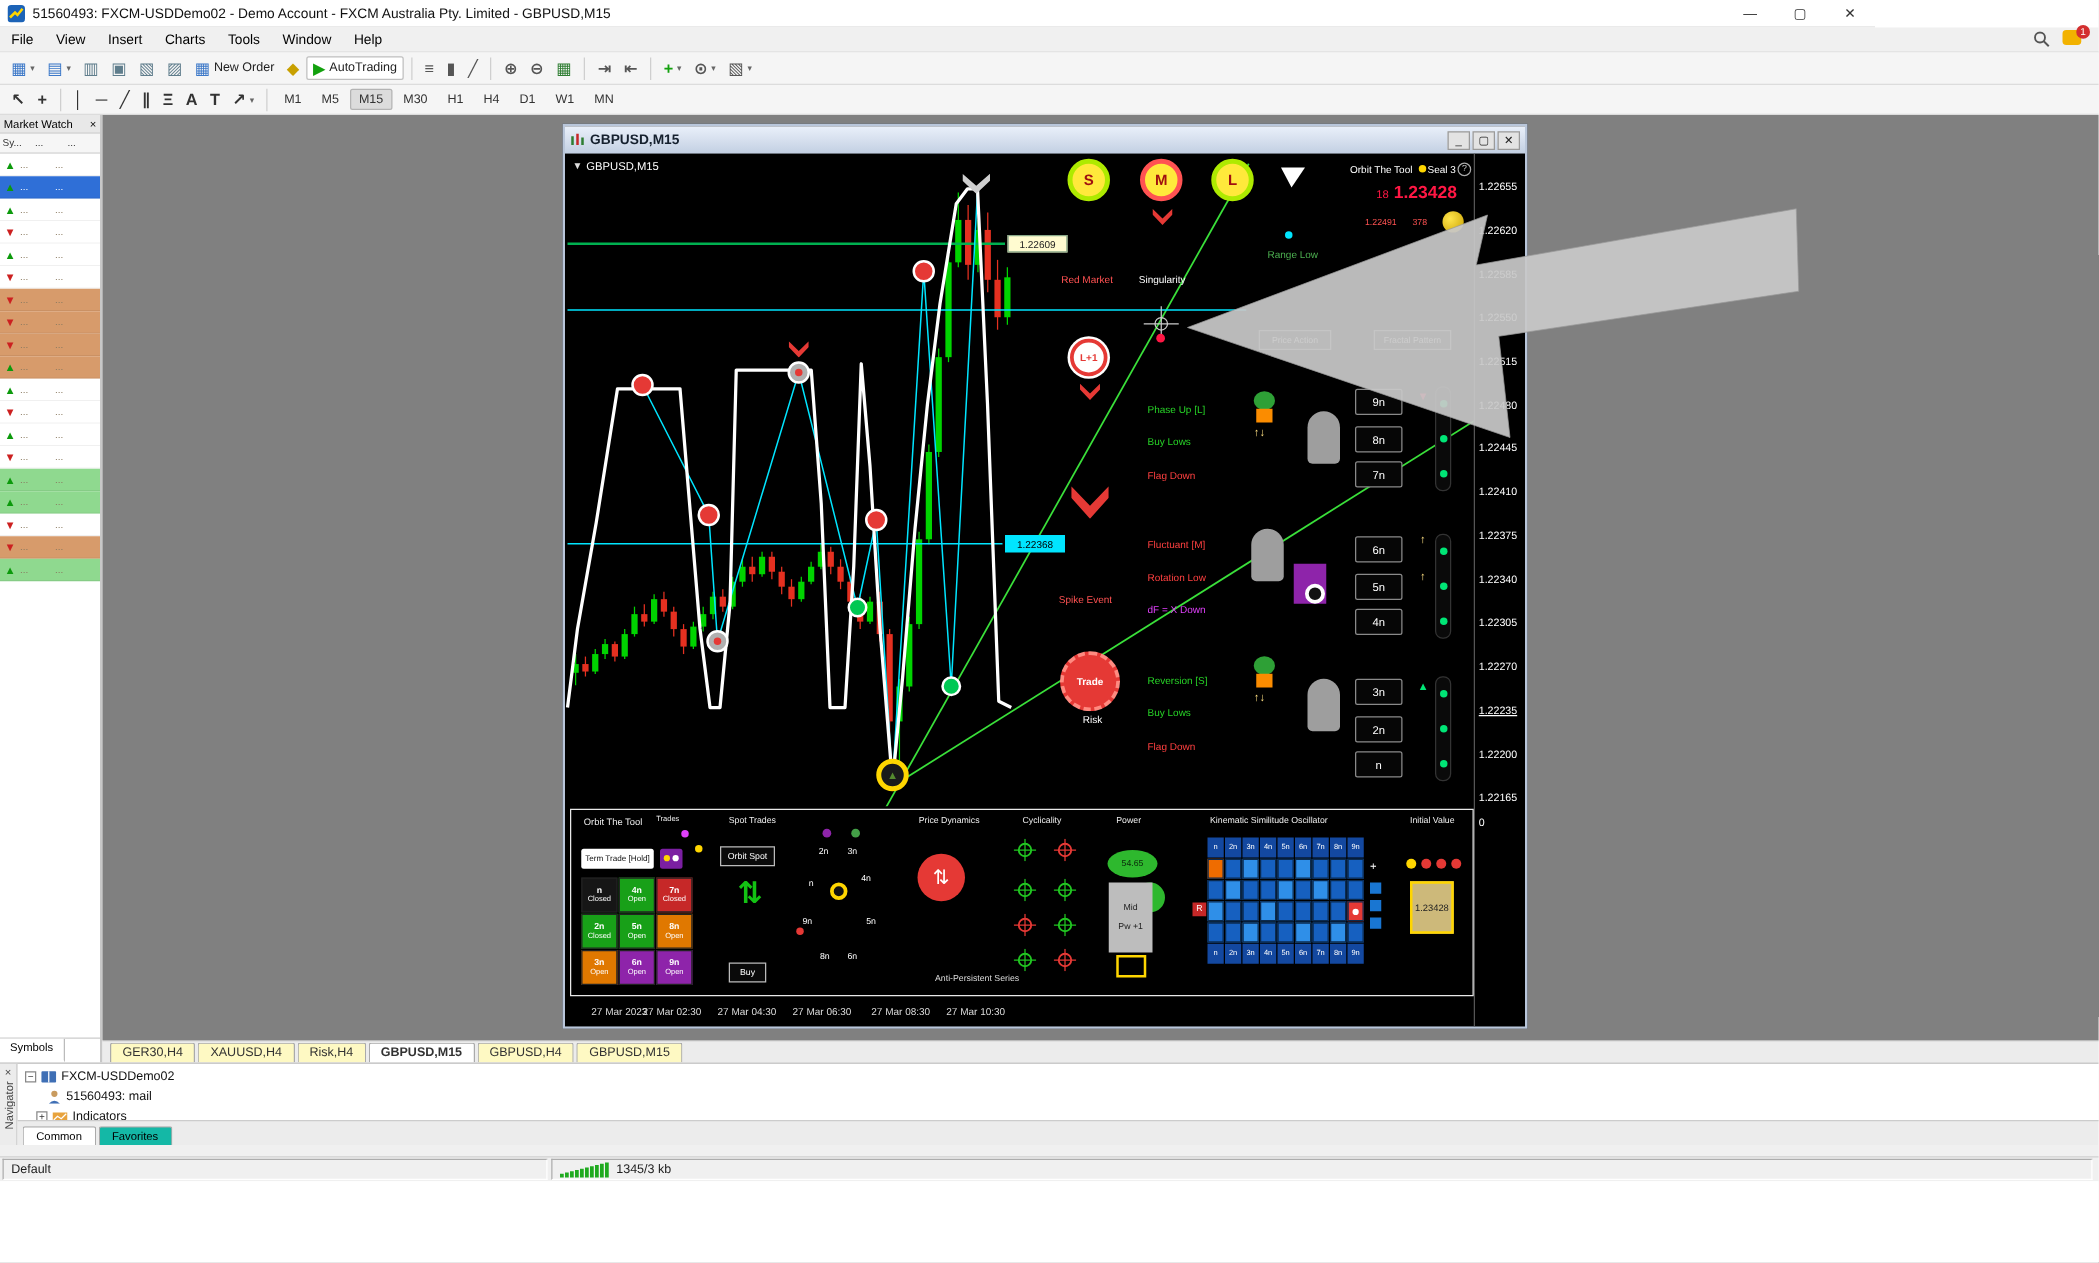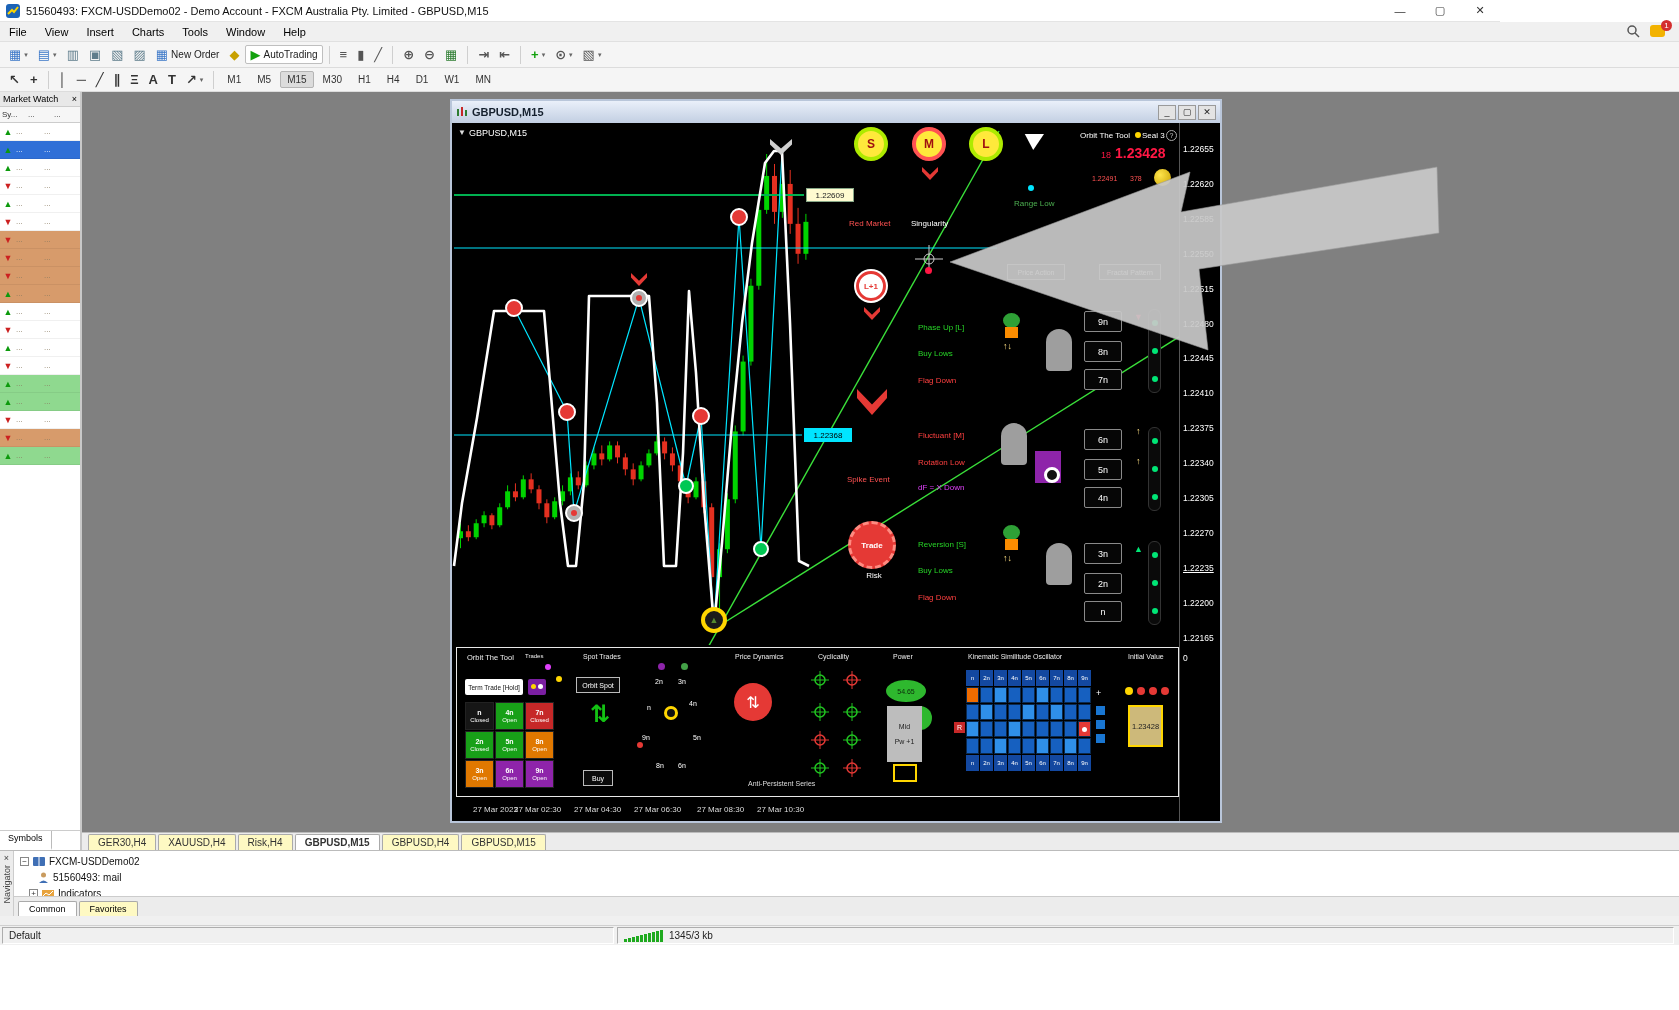--- a/index.html
+++ b/index.html
@@ -38,21 +38,21 @@
 .ctab.active{background:#fff;font-weight:bold;}
 .nav{position:absolute;left:0;top:850px;width:1679px;height:66px;background:#fff;border-top:1px solid #bbb;display:flex;}
 .nav-strip{width:14px;background:#ececec;border-right:1px solid #ccc;display:flex;flex-direction:column;align-items:center;}
 .nav-x{font-size:9px;color:#444;margin-top:2px;}
 .nav-vtext{writing-mode:vertical-rl;transform:rotate(180deg);font-size:9px;color:#444;margin-top:2px;}
 .nav-body{flex:1;display:flex;flex-direction:column;}
 .nav-tree{height:46px;overflow:hidden;padding:2px 0 0 6px;}
 .tree-row{display:flex;align-items:center;height:16px;font-size:10px;color:#111;gap:4px;}
 .expander{width:9px;height:9px;border:1px solid #888;font-size:8px;line-height:7px;text-align:center;color:#333;background:#fff;}
 .nav-tabs{display:flex;align-items:flex-end;height:20px;background:#ececec;border-top:1px solid #ccc;padding-left:4px;}
-.nav-tab{font-size:9px;padding:2px 10px;border:1px solid #aaa;border-bottom:none;margin-right:2px;background:#fef9c3;border-radius:2px 2px 0 0;}
+.nav-tab{font-size:9px;padding:2px 10px;border:1px solid #aaa;border-bottom:none;margin-right:2px;background:#14b8a6;border-radius:2px 2px 0 0;}
 .nav-tab.active{background:#fff;}
 .gapbar{position:absolute;left:0;top:916px;width:1679px;height:9px;background:#f0f0f0;}
 .statusbar{position:absolute;left:0;top:925px;width:1679px;height:20px;background:#f0f0f0;display:flex;align-items:stretch;padding:1px 2px;border-top:1px solid #d0d0d0;}
 .sb-cell{border:1px solid;border-color:#adadad #fff #fff #adadad;font-size:10px;color:#222;display:flex;align-items:center;padding:0 6px;margin-right:3px;}
 .desk{position:absolute;left:0;top:945px;width:1679px;height:65px;background:#fff;}
 .nbtn{position:absolute;width:38px;height:21px;background:#060606;border:1px solid #8a8a8a;border-radius:2px;color:#fff;font-size:9px;display:flex;align-items:center;justify-content:center;}
 .cwbtnflat{position:absolute;background:#101010;border:1px solid #9e9e9e;color:#fff;font-size:7px;display:flex;align-items:center;justify-content:center;}
 .strip{position:absolute;width:13px;background:#0a0a0a;border:1px solid #333;border-radius:6px;}
 .gridcell{position:absolute;width:29px;height:28px;display:flex;flex-direction:column;align-items:center;justify-content:center;color:#fff;border:1px solid #222;}
 .gc-n{font-size:7px;font-weight:bold;line-height:1.2;}
@@ -814,21 +814,21 @@
       <div class="nav-tabs" id="nav-tabs">
           <div class="nav-tab active">Common</div>
           <div class="nav-tab">Favorites</div>
         </div>
     </div>
   </div>
 
   <div class="gapbar"></div>
 
   <div class="statusbar">
-    <div class="sb-cell" style="width:612px;">Default</div>
+    <div class="sb-cell" style="width:436px;">Default</div>
     <div class="sb-cell" style="flex:1;">
       <span id="sb-bars" style="display:flex;align-items:flex-end;gap:1px;margin-right:6px;">
           <div style="width: 3px; height: 3px; background: rgb(31, 170, 31);"></div>
           <div style="width: 3px; height: 4px; background: rgb(31, 170, 31);"></div>
           <div style="width: 3px; height: 5px; background: rgb(31, 170, 31);"></div>
           <div style="width: 3px; height: 6px; background: rgb(31, 170, 31);"></div>
           <div style="width: 3px; height: 7px; background: rgb(31, 170, 31);"></div>
           <div style="width: 3px; height: 8px; background: rgb(31, 170, 31);"></div>
           <div style="width: 3px; height: 9px; background: rgb(31, 170, 31);"></div>
           <div style="width: 3px; height: 10px; background: rgb(31, 170, 31);"></div>

